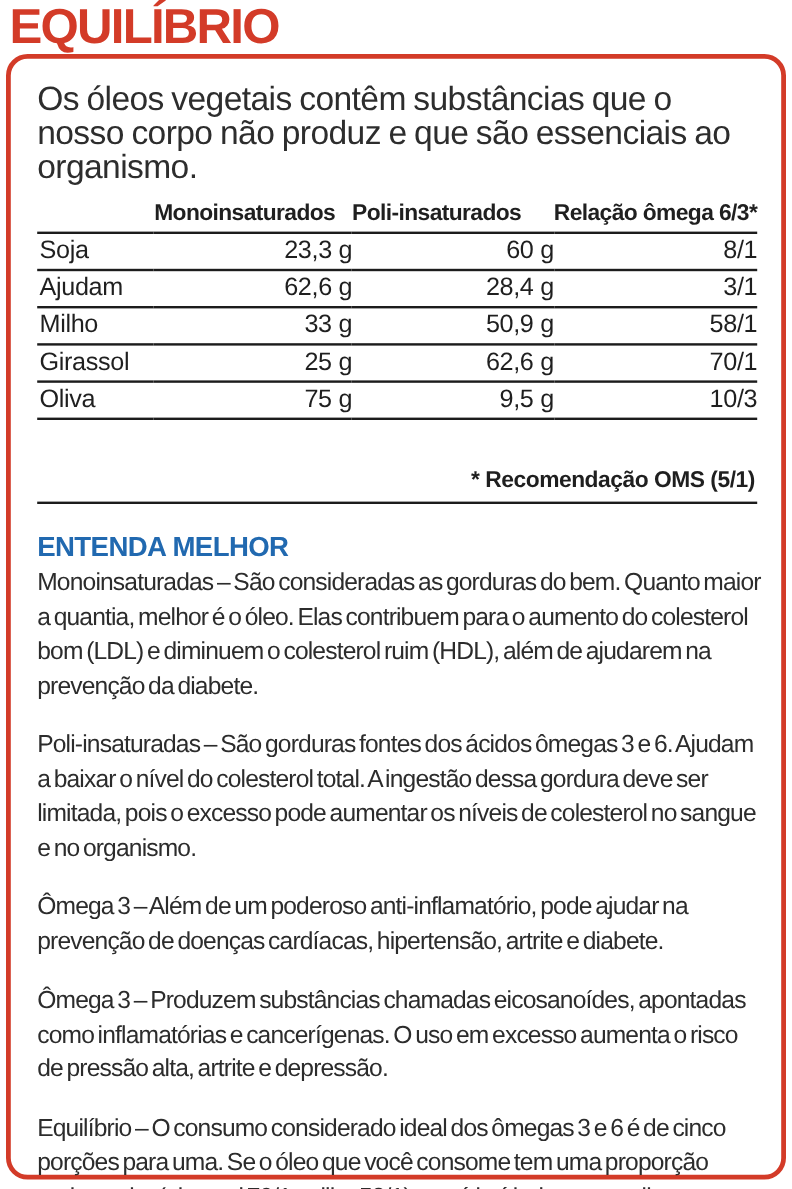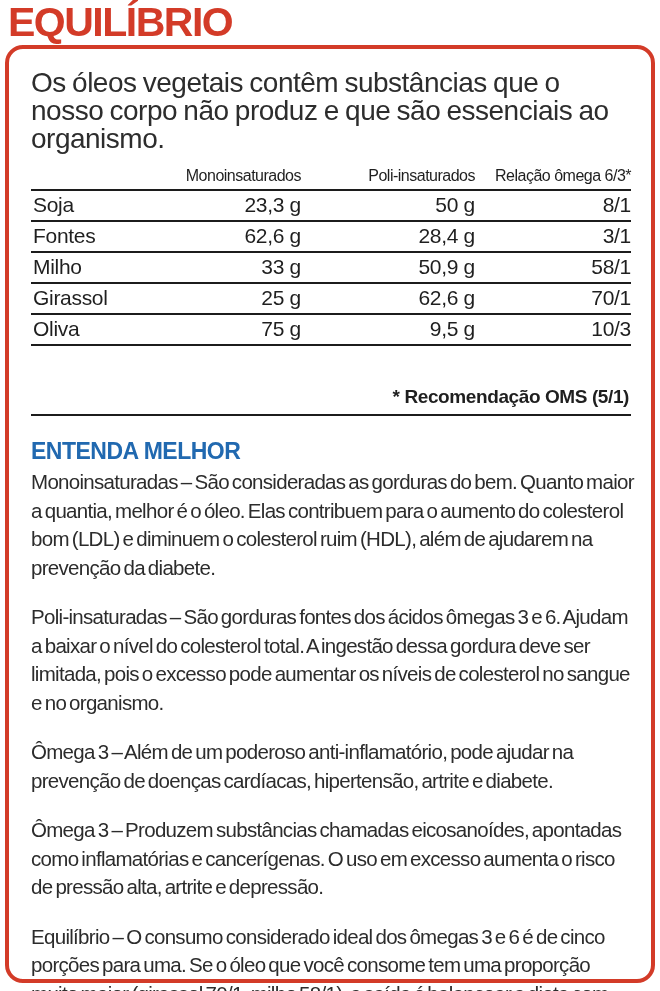--- a/index.html
+++ b/index.html
@@ -44,24 +44,24 @@
     word-spacing: -1px;
     color: #2d2d2d;
   }
   table.oils {
     width: calc(100% - 14px);
     margin-left: 8px;
     border-collapse: collapse;
     color: #1f1f1f;
   }
   table.oils th {
-    font-size: 16px;
-    font-weight: 400;
+    font-size: 19px;
+    font-weight: 700;
     letter-spacing: -0.5px;
-    text-align: right;
+    text-align: left;
     padding: 2px 0 4px 0;
     border-bottom: 2px solid #1c1c1c;
     white-space: nowrap;
   }
   table.oils th.empty { border-bottom: 2px solid #1c1c1c; }
   table.oils td {
     font-size: 21px;
     letter-spacing: -0.3px;
     text-align: right;
     padding: 2px 0 3px 0;
@@ -136,25 +136,25 @@
           <th class="empty"></th>
           <th>Monoinsaturados</th>
           <th>Poli-insaturados</th>
           <th>Relação ômega 6/3*</th>
         </tr>
       </thead>
       <tbody>
         <tr>
           <td class="oil-name">Soja</td>
           <td>23,3 g</td>
-          <td>50 g</td>
+          <td>60 g</td>
           <td>8/1</td>
         </tr>
         <tr>
-          <td class="oil-name">Fontes</td>
+          <td class="oil-name">Ajudam</td>
           <td>62,6 g</td>
           <td>28,4 g</td>
           <td>3/1</td>
         </tr>
         <tr>
           <td class="oil-name">Milho</td>
           <td>33 g</td>
           <td>50,9 g</td>
           <td>58/1</td>
         </tr>

